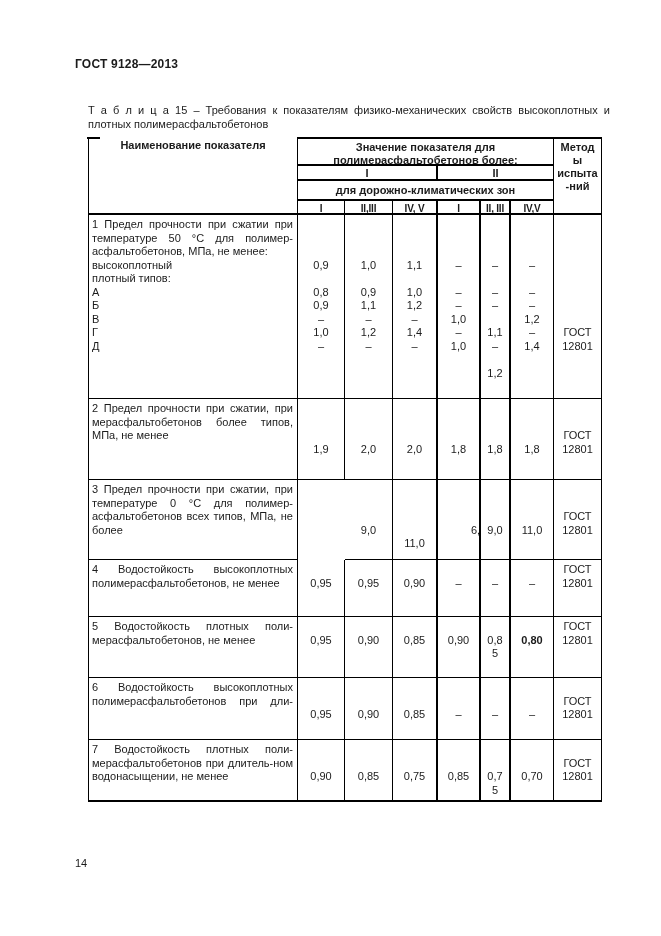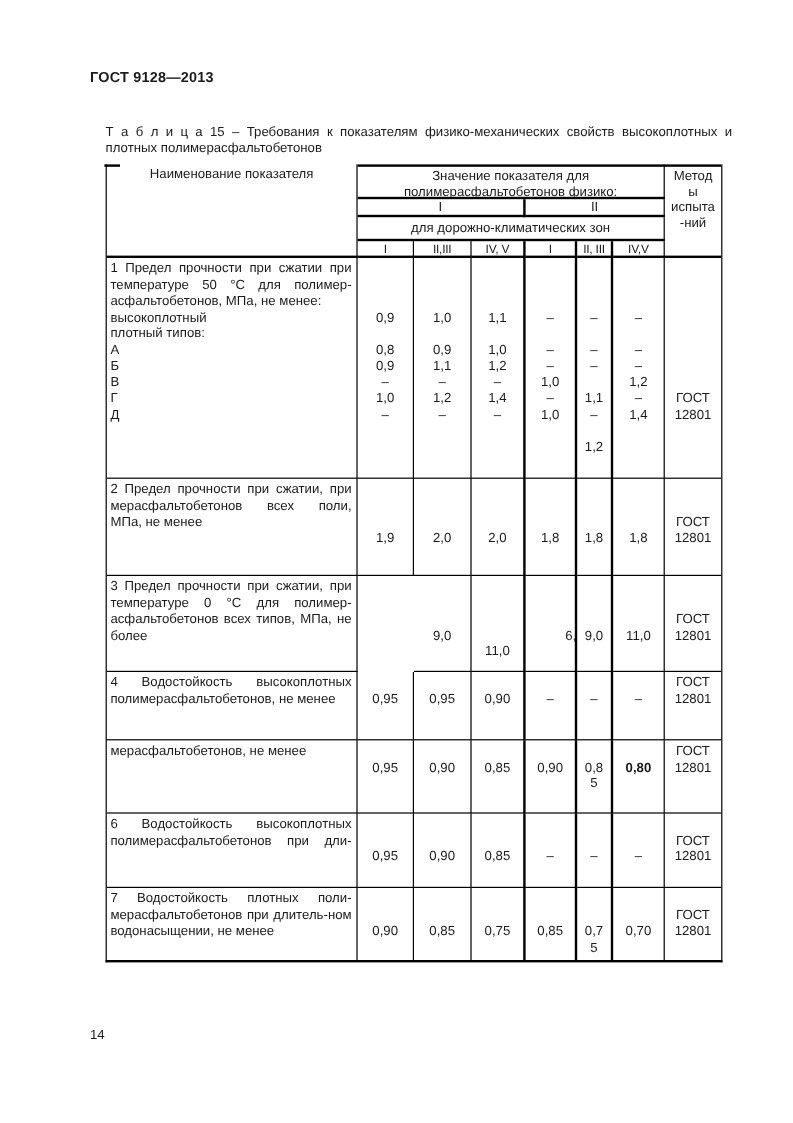--- a/index.html
+++ b/index.html
@@ -17,21 +17,21 @@
   #tbl {
     position:absolute; left:88px; top:137px; width:512px; height:663px;
     display:grid;
     grid-template-columns:209px 47px 48px 45px 43px 30px 43px 47px;
     border-left:1px solid #000; border-right:1px solid #000; border-bottom:2px solid #000;
     font-size:11px;
   }
   #corner-tick { position:absolute; left:87px; top:137px; width:13px; height:2px; background:#000; }
   .c { box-sizing:border-box; border-right:1px solid #000; border-bottom:1.5px solid #000; overflow:hidden; }
   .br2 { border-right-width:2px; }
-  .bb2 { border-bottom-width:2px; }
+  .bb2 { border-bottom-width:2px;font-weight:bold; }
   .brn { border-right:none; }
   .bbn { border-bottom:none; }
   .bt2 { border-top:2px solid #000; }
   .hc { text-align:center; }
   .hl { height:13px; line-height:13px; text-align:center; }
   .pd2 { padding-top:2px; }
   
   .name-cell { padding:3px 0 0 0; }
   .nl { height:13.5px; line-height:13.5px; padding:0 4px 0 3px; text-align:left; white-space:nowrap; }
   .nl.jl { text-align:justify; text-align-last:justify; white-space:normal; }
@@ -52,21 +52,21 @@
     <div class="cl1">Т а б л и ц а   15  –  Требования  к  показателям  физико-механических  свойств  высокоплотных  и</div>
     <div class="cl2">плотных полимерасфальтобетонов</div>
   </div>
 
   <div id="tbl" style="grid-template-rows: 29px 15px 20px 14px 184px 81px 80px 57px 61px 62px 60px;">
 
     <div class="c bb2 hc pd2" style="grid-column:1; grid-row:1 / 5;">Наименование показателя</div>
 
     <div class="c bb2 bt2 pd2" style="grid-column:2 / 8; grid-row:1;" id="hdr-value-group">
         <div class="hl">Значение показателя для</div>
-        <div class="hl">полимерасфальтобетонов физико:</div>
+        <div class="hl">полимерасфальтобетонов более:</div>
       </div>
 
     <div class="c br2 bb2 hc markrow" style="grid-column:2 / 5; grid-row:2;">I</div>
     <div class="c bb2 hc markrow" style="grid-column:5 / 8; grid-row:2;">II</div>
 
     <div class="c bb2 hc zonesrow" style="grid-column:2 / 8; grid-row:3;">для дорожно-климатических зон</div>
 
     <div class="c brn bb2 bt2 pd2" style="grid-column:8; grid-row:1 / 5;" id="hdr-methods">
         <div class="hl">Метод</div>
         <div class="hl">ы</div>
@@ -172,21 +172,21 @@
         <div class="vl"></div>
         <div class="vl"></div>
         <div class="vl"></div>
         <div class="vl"></div>
         <div class="vl"></div>
         <div class="vl">ГОСТ</div>
         <div class="vl">12801</div>
       </div>
       <div class="c name-cell" style="grid-area: 6 / 1;">
         <div class="nl jl">2 Предел прочности при сжатии, при</div>
-        <div class="nl jl">мерасфальтобетонов всех поли,</div>
+        <div class="nl jl">мерасфальтобетонов более типов,</div>
         <div class="nl">МПа, не менее</div>
       </div>
       <div class="c val-cell" style="grid-area: 6 / 2;">
         <div class="vl"></div>
         <div class="vl"></div>
         <div class="vl"></div>
         <div class="vl">1,9</div>
       </div>
       <div class="c val-cell" style="grid-area: 6 / 3;">
         <div class="vl"></div>
@@ -293,20 +293,21 @@
       </div>
       <div class="c val-cell" style="grid-area: 8 / 7;">
         <div class="vl"></div>
         <div class="vl">–</div>
       </div>
       <div class="c method-cell brn" style="grid-area: 8 / 8;">
         <div class="vl">ГОСТ</div>
         <div class="vl">12801</div>
       </div>
       <div class="c name-cell" style="grid-area: 9 / 1;">
+        <div class="nl jl">5 Водостойкость плотных поли-</div>
         <div class="nl">мерасфальтобетонов, не менее</div>
       </div>
       <div class="c val-cell" style="grid-area: 9 / 2;">
         <div class="vl"></div>
         <div class="vl">0,95</div>
       </div>
       <div class="c val-cell" style="grid-area: 9 / 3;">
         <div class="vl"></div>
         <div class="vl">0,90</div>
       </div>

